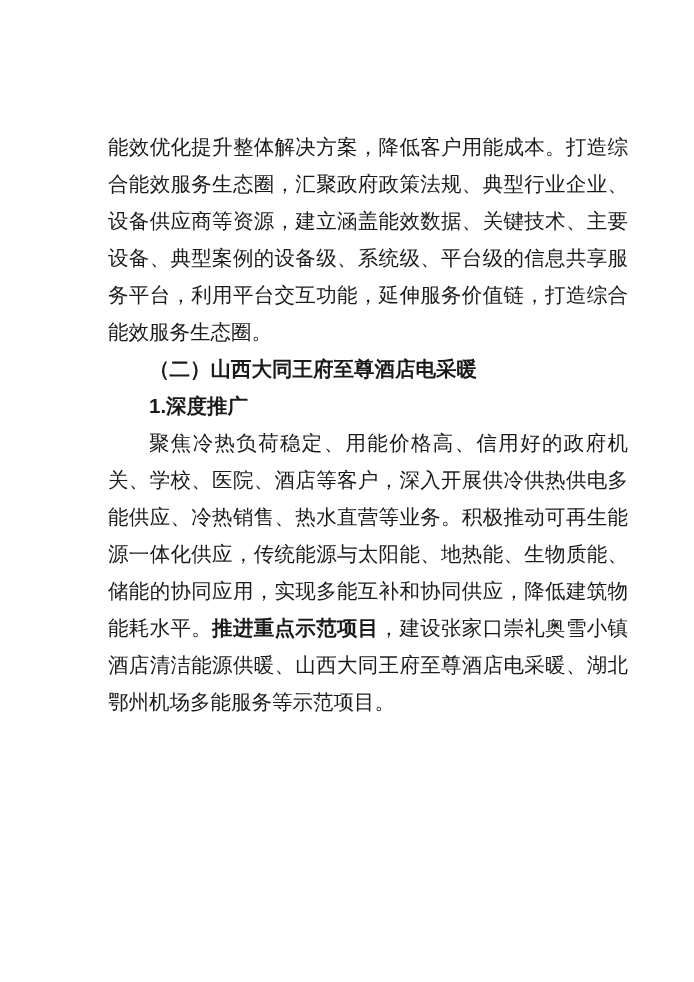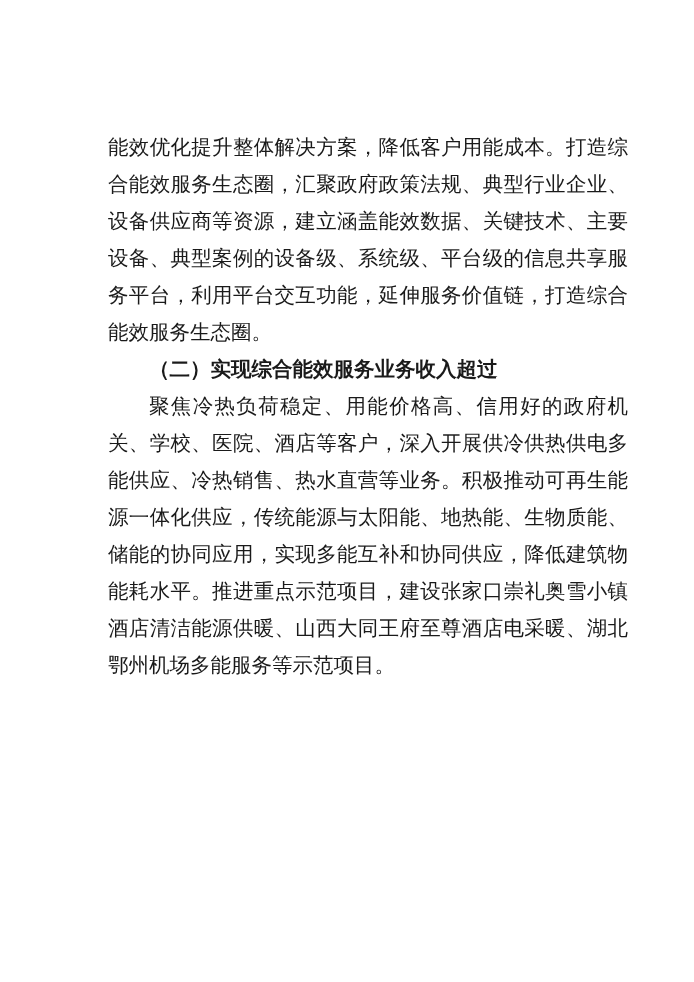--- a/index.html
+++ b/index.html
@@ -34,30 +34,31 @@
   }
   .indent { text-indent: 2em; }
   .heading {
     margin: 0;
     font-size: 20.5px;
     line-height: 37px;
     font-weight: 700;
     text-indent: 2em;
     text-align: left;
   }
-  .bold-inline { font-weight: 400; }
+  .bold-inline { font-weight: 700; }
 </style>
 </head>
 <body>
 
 <div class="page">
 
   <p class="para">能效优化提升整体解决方案，降低客户用能成本。打造综合能效服务生态圈，汇聚政府政策法规、典型行业企业、设备供应商等资源，建立涵盖能效数据、关键技术、主要设备、典型案例的设备级、系统级、平台级的信息共享服务平台，利用平台交互功能，延伸服务价值链，打造综合能效服务生态圈。</p>
 
 
 
-  <h2 class="heading">（二）实现综合能效服务业务收入超过</h2>
+  <h2 class="heading">（二）山西大同王府至尊酒店电采暖</h2>
 
 
+  <h3 class="heading">1.深度推广</h3>
 
   <p class="para indent"><span>聚焦冷热负荷稳定、用能价格高、信用好的政府机关、学校、医院、酒店等客户，深入开展供冷供热供电多能供应、冷热销售、热水直营等业务。积极推动可再生能源一体化供应，传统能源与太阳能、地热能、生物质能、储能的协同应用，实现多能互补和协同供应，降低建筑物能耗水平。</span><span class="bold-inline">推进重点示范项目</span><span>，建设张家口崇礼奥雪小镇酒店清洁能源供暖、山西大同王府至尊酒店电采暖、湖北鄂州机场多能服务等示范项目。</span></p>
 
 </div>
 
 </body></html>

